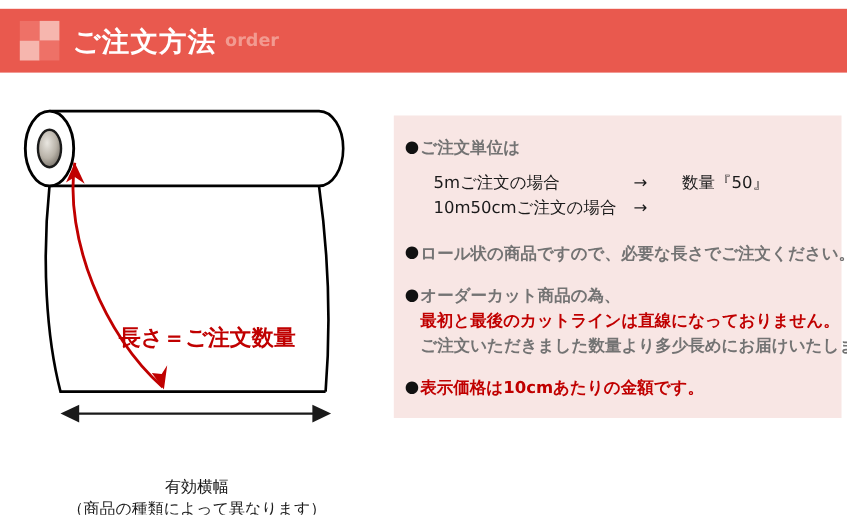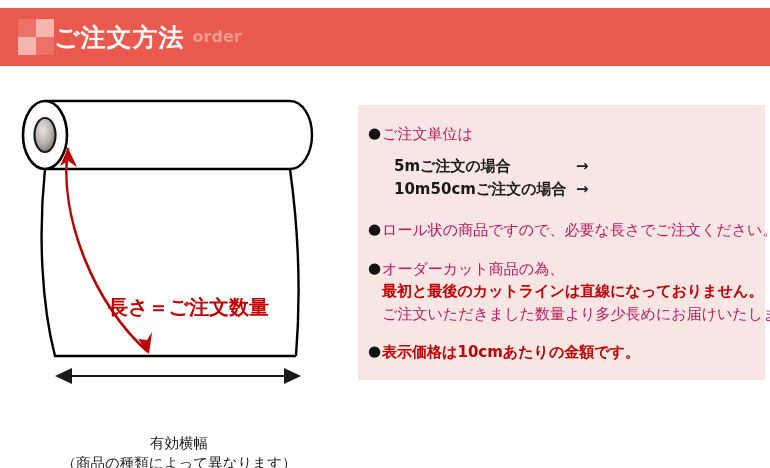--- a/index.html
+++ b/index.html
@@ -20,21 +20,21 @@
   }
   .hdr-icon{
     width:36px;height:36px;margin-left:18px;
     display:grid;grid-template-columns:1fr 1fr;grid-template-rows:1fr 1fr;
     flex:0 0 auto;
   }
   .hdr-icon i{display:block;}
   .hdr-icon i.d{background:#ee7167;}
   .hdr-icon i.l{background:#f6b6ae;}
   .hdr-title{
-    margin-left:0;color:#ffffff;font-size:25px;font-weight:bold;
+    margin-left:12px;color:#ffffff;font-size:25px;font-weight:bold;
     letter-spacing:1px;line-height:1;white-space:nowrap;
   }
   .hdr-sub{
     margin-left:8px;color:#f29a90;font-size:16px;font-weight:bold;
     line-height:1;white-space:nowrap;
   }
 
   
   .illus{position:absolute;left:0;top:66px;width:358px;height:328px;}
   .illus svg{display:block;}
@@ -56,28 +56,29 @@
     box-sizing:border-box;
     padding:18px 14px 10px 10px;
   }
   .blk{display:flex;align-items:flex-start;margin-bottom:0;}
   .bullet{
     flex:0 0 auto;color:#111111;font-size:15px;line-height:1.45;
     margin-right:1px;
   }
   .blk-body{flex:1 1 auto;}
   .ln{
-    font-size:15px;line-height:1.5;color:#be185d;white-space:nowrap;
+    font-size:15px;line-height:1.5;color:#737373;white-space:nowrap;
     letter-spacing:0px;
+    font-weight:bold;
   }
   .ln.red{color:#c00000;font-weight:bold;}
 
   .examples{margin:9px 0 0 26px;}
   .ex-row{
-    display:flex;align-items:center;font-size:15px;font-weight:bold;
+    display:flex;align-items:center;font-size:15px;font-weight:normal;
     color:#1a1a1a;line-height:1.55;white-space:nowrap;
   }
   .ex-case{width:182px;flex:0 0 auto;}
   .ex-arrow{width:44px;flex:0 0 auto;}
   .ex-qty{flex:0 0 auto;}
 
   .sp1{height:18px;}
   .sp2{height:16px;}
   .sp3{height:16px;}
 </style>
@@ -139,20 +140,21 @@
       <div class="bullet">●</div>
       <div class="blk-body">
         <div class="ln">ご注文単位は</div>
       </div>
     </div>
 
     <div class="examples">
       <div class="ex-row">
         <div class="ex-case">5mご注文の場合</div>
         <div class="ex-arrow">→</div>
+        <div class="ex-qty">数量『50』</div>
       </div>
       <div class="ex-row">
         <div class="ex-case">10m50cmご注文の場合</div>
         <div class="ex-arrow">→</div>
       </div>
     </div>
 
     <div class="sp1"></div>
 
     <div class="blk">

